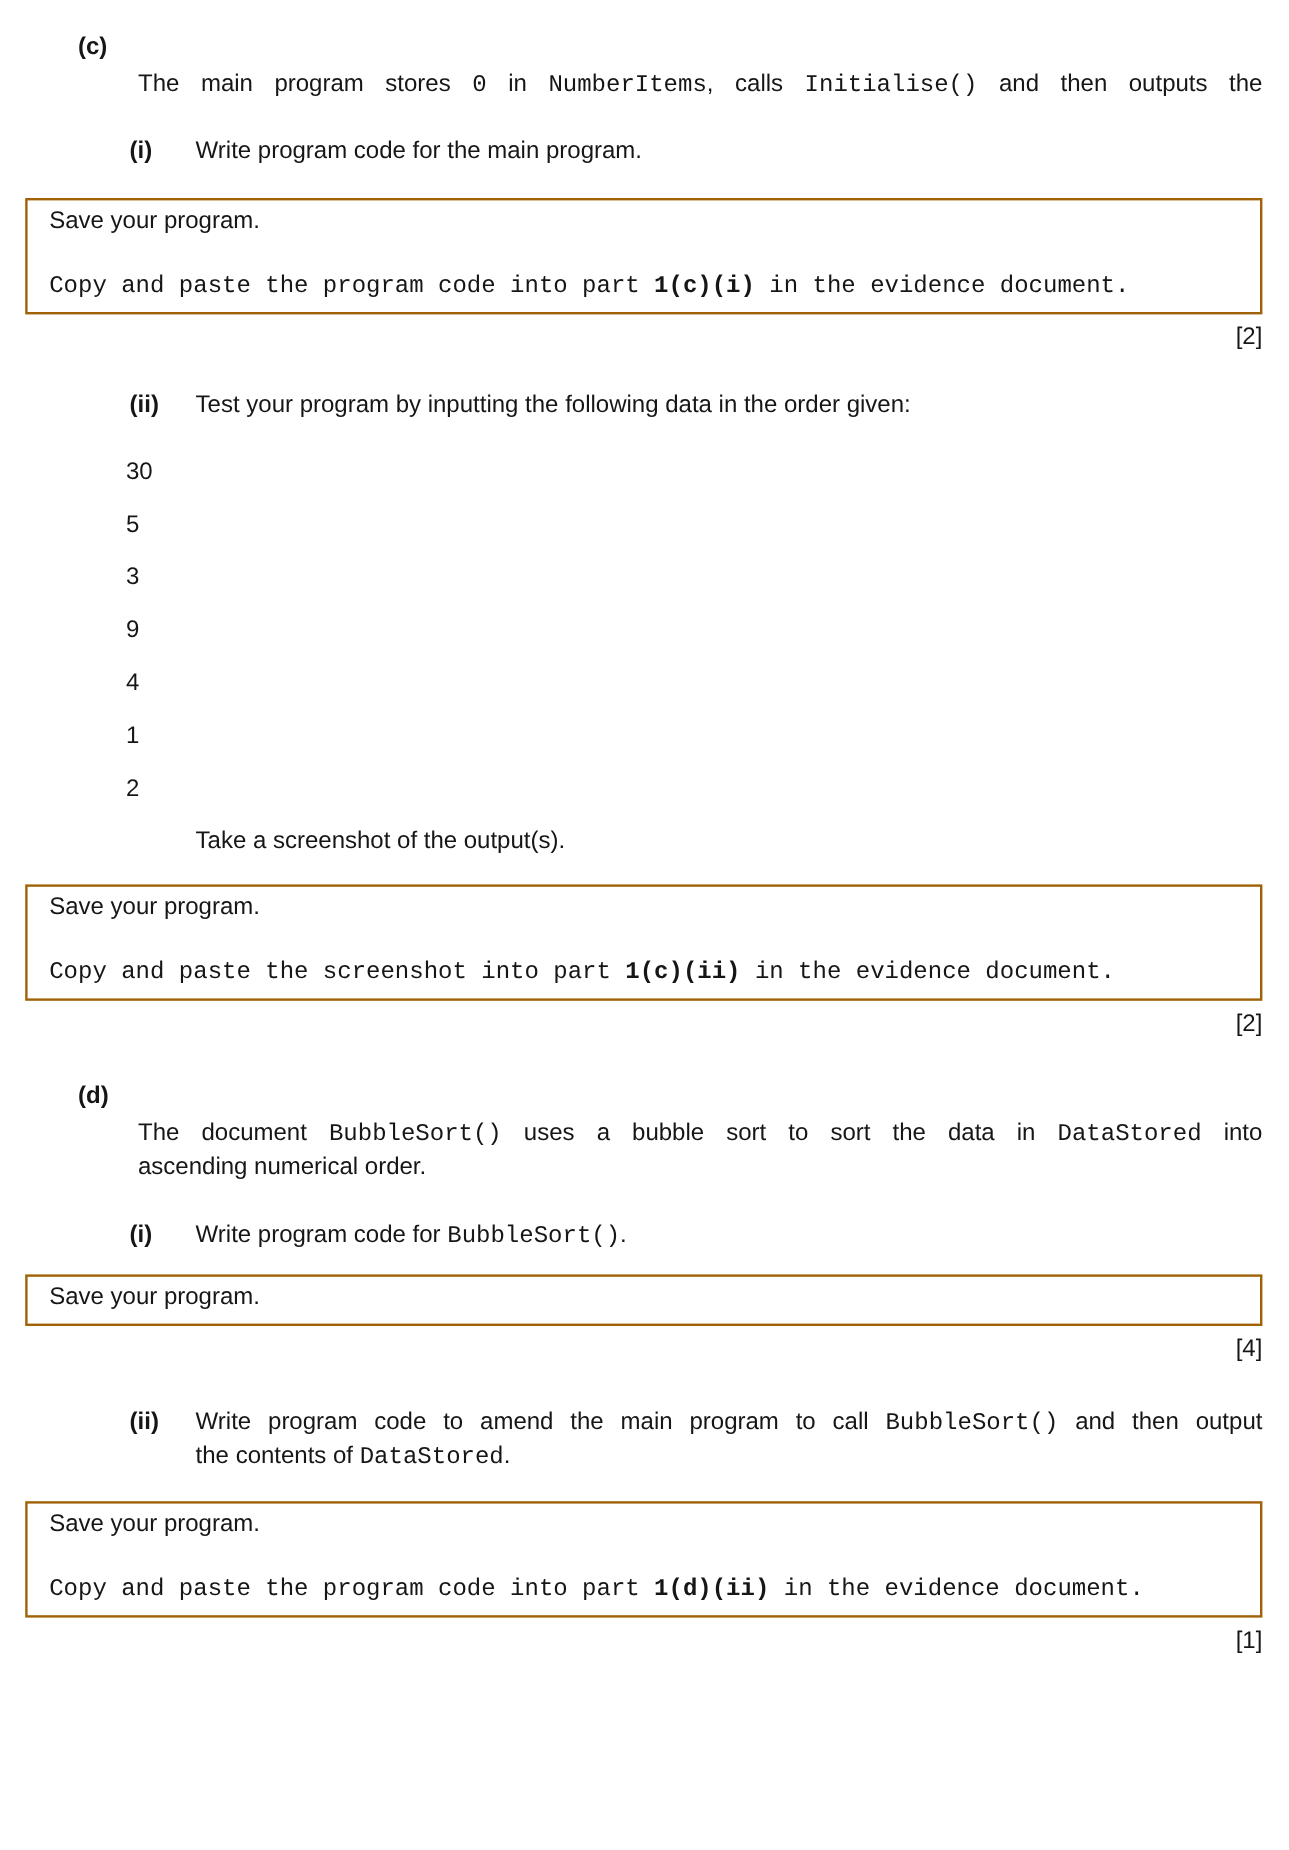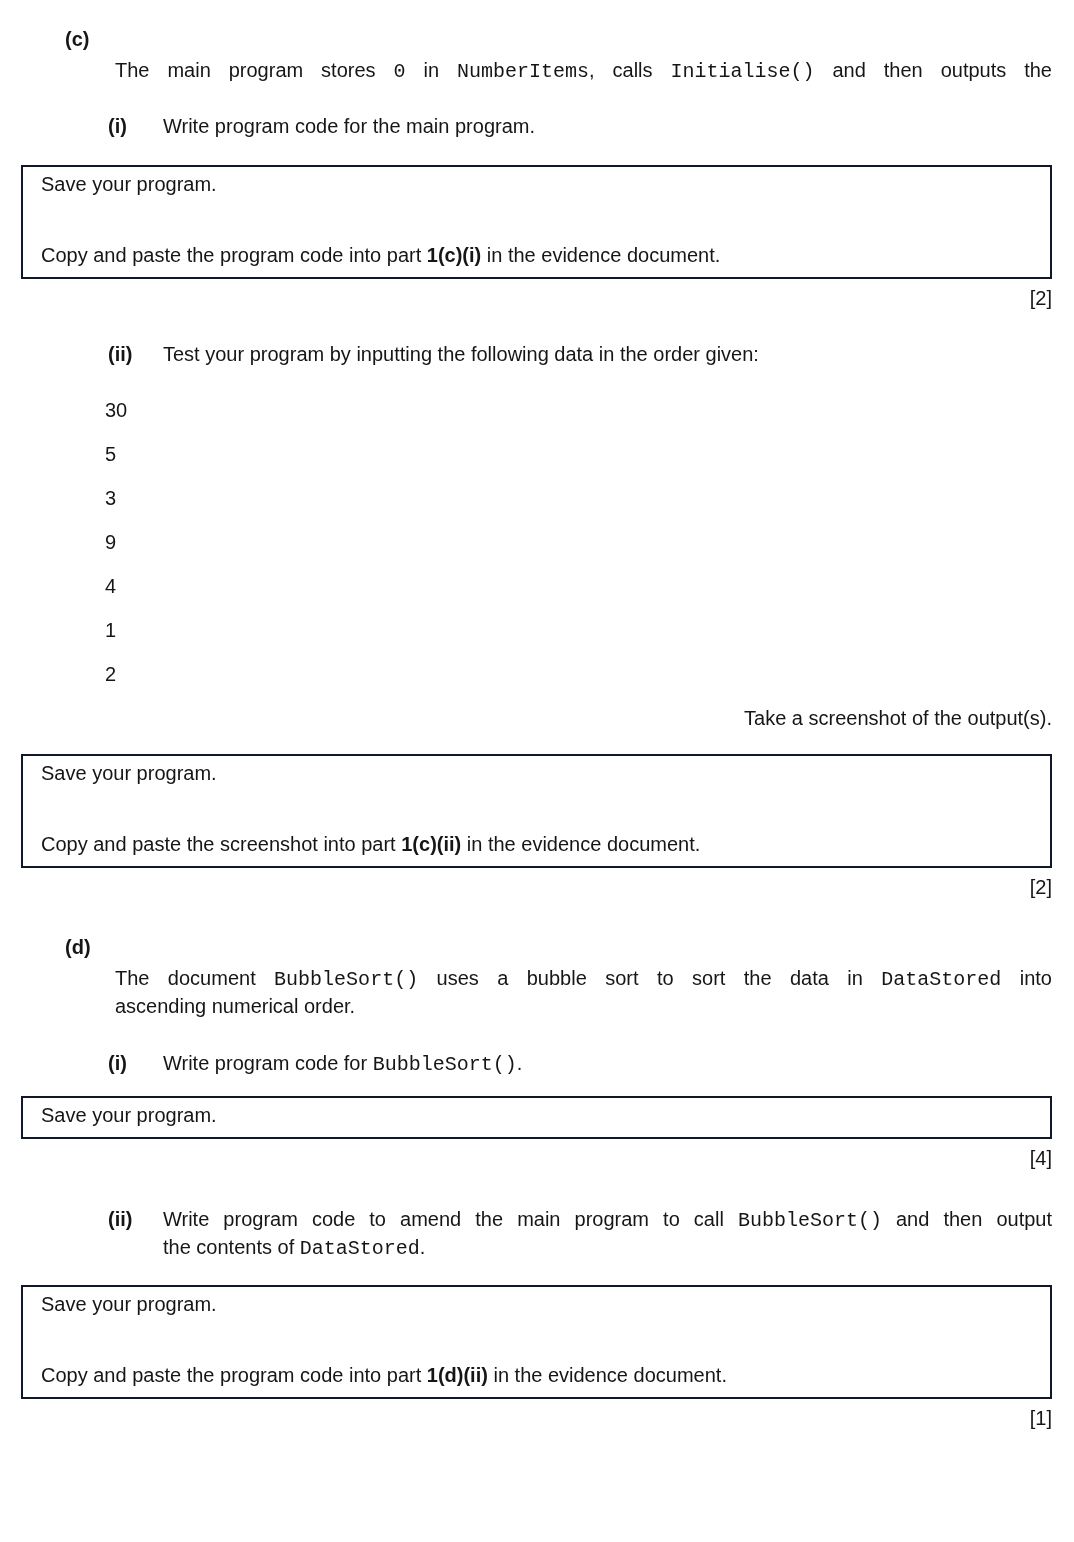--- a/index.html
+++ b/index.html
@@ -23,30 +23,30 @@
 
   
   .sub { display:flex; margin-left:87px; }
   .sub-label { flex:0 0 55px; font-weight:700; }
   .sub-body { flex:1 1 auto; min-width:0; }
 
   
   .jline { text-align:justify; text-align-last:justify; text-justify:inter-word; }
 
   .savebox {
-    border:2px solid #0f172a;
+    border:2px solid #a16207;
     padding:4px 14px 8px 18px;
   }
-  .savebox .copy-line { margin-top:44px; }
+  .savebox .copy-line { margin-top:27px;font-family:Liberation Mono, monospace; }
 
   .marks { text-align:right; margin-top:6px; }
 
   .inputs { margin-left:84px; margin-top:29px; }
   .input-row { margin-bottom:17px; }
-  .note { margin-left:142px; margin-top:16px;text-align:right; }
+  .note { margin-left:142px; margin-top:16px; }
 
   .mt-sub-ci  { margin-top:28px; }
   .mt-box1    { margin-top:25px; }
   .mt-sub-cii { margin-top:29px; }
   .mt-box2    { margin-top:22px; }
   .mt-qd      { margin-top:33px; }
   .mt-sub-di  { margin-top:30px; }
   .mt-box3    { margin-top:18px; }
   .mt-sub-dii { margin-top:34px; }
   .mt-box4    { margin-top:23px; }

